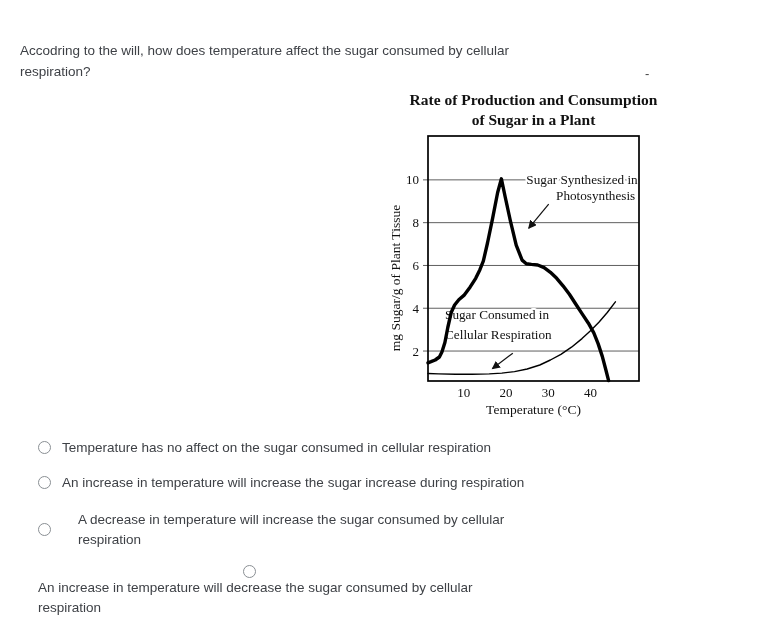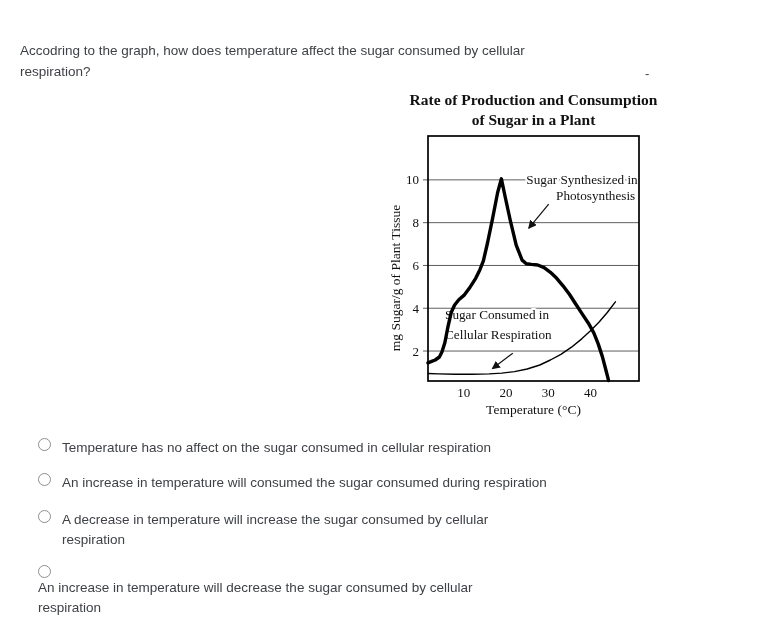--- a/index.html
+++ b/index.html
@@ -12,35 +12,35 @@
   svg text{font-family:"Liberation Serif",serif;}
   .t{font-weight:bold;font-size:15.5px;fill:#111;}
   .ytick,.xtick{font-size:13px;fill:#111;}
   .xlab,.ylab{font-size:13.5px;fill:#111;}
   .ann{font-size:13.2px;fill:#111;paint-order:stroke;stroke:#ffffff;stroke-width:4px;stroke-linejoin:round;}
   .grid{stroke:#5f5f5f;stroke-width:1;}
   .frame{fill:none;stroke:#000;stroke-width:1.7;}
   .series{fill:none;stroke:#000;stroke-linejoin:round;stroke-linecap:round;}
   .arrow{stroke:#111;stroke-width:1.2;}
   .options{position:absolute;left:38px;top:0;width:560px;}
-  .option{position:absolute;display:flex;align-items:flex-start;cursor:pointer;}
+  .option{position:absolute;display:flex;align-items:center;cursor:pointer;}
   .option:nth-child(1){top:438px;}
   .option:nth-child(2){top:473px;}
-  .option:nth-child(3){top:510px;}
+  .option:nth-child(3){top:510px;gap:16px;}
   .option:nth-child(4){top:565px;flex-direction:column;}
   .radio{flex:0 0 auto;width:13px;height:13px;border:1.5px solid #8a8f94;border-radius:50%;
          background:#fff;margin-right:11px;box-sizing:border-box;}
   .option-text{font-size:13.5px;line-height:19.5px;color:#3e4146;white-space:pre-line;max-width:500px;}
 </style>
 </head>
 <body>
 
 <div class="page">
 
-  <div class="question">Accodring to the graph, how does temperature affect the sugar consumed by cellular
+  <div class="question">Accodring to the will, how does temperature affect the sugar consumed by cellular
 respiration?</div>
 
   <div class="stray">-</div>
 
   <div class="graph">
     <svg id="chart" width="280" height="332" viewBox="0 0 280 332">
       <defs>
         <marker id="ah" markerWidth="8" markerHeight="8" refX="6" refY="3.5" orient="auto">
           <path d="M0,0 L7,3.5 L0,7 z" fill="#111"></path>
         </marker>
@@ -75,21 +75,21 @@
       </svg>
   </div>
 
   <div class="options">
     <label class="option">
       <span class="radio"></span>
       <span class="option-text">Temperature has no affect on the sugar consumed in cellular respiration</span>
     </label>
     <label class="option">
       <span class="radio"></span>
-      <span class="option-text">An increase in temperature will consumed the sugar consumed during respiration</span>
+      <span class="option-text">An increase in temperature will increase the sugar increase during respiration</span>
     </label>
     <label class="option">
       <span class="radio"></span>
       <span class="option-text">A decrease in temperature will increase the sugar consumed by cellular
 respiration</span>
     </label>
     <label class="option">
       <span class="radio"></span>
       <span class="option-text">An increase in temperature will decrease the sugar consumed by cellular
 respiration</span>

